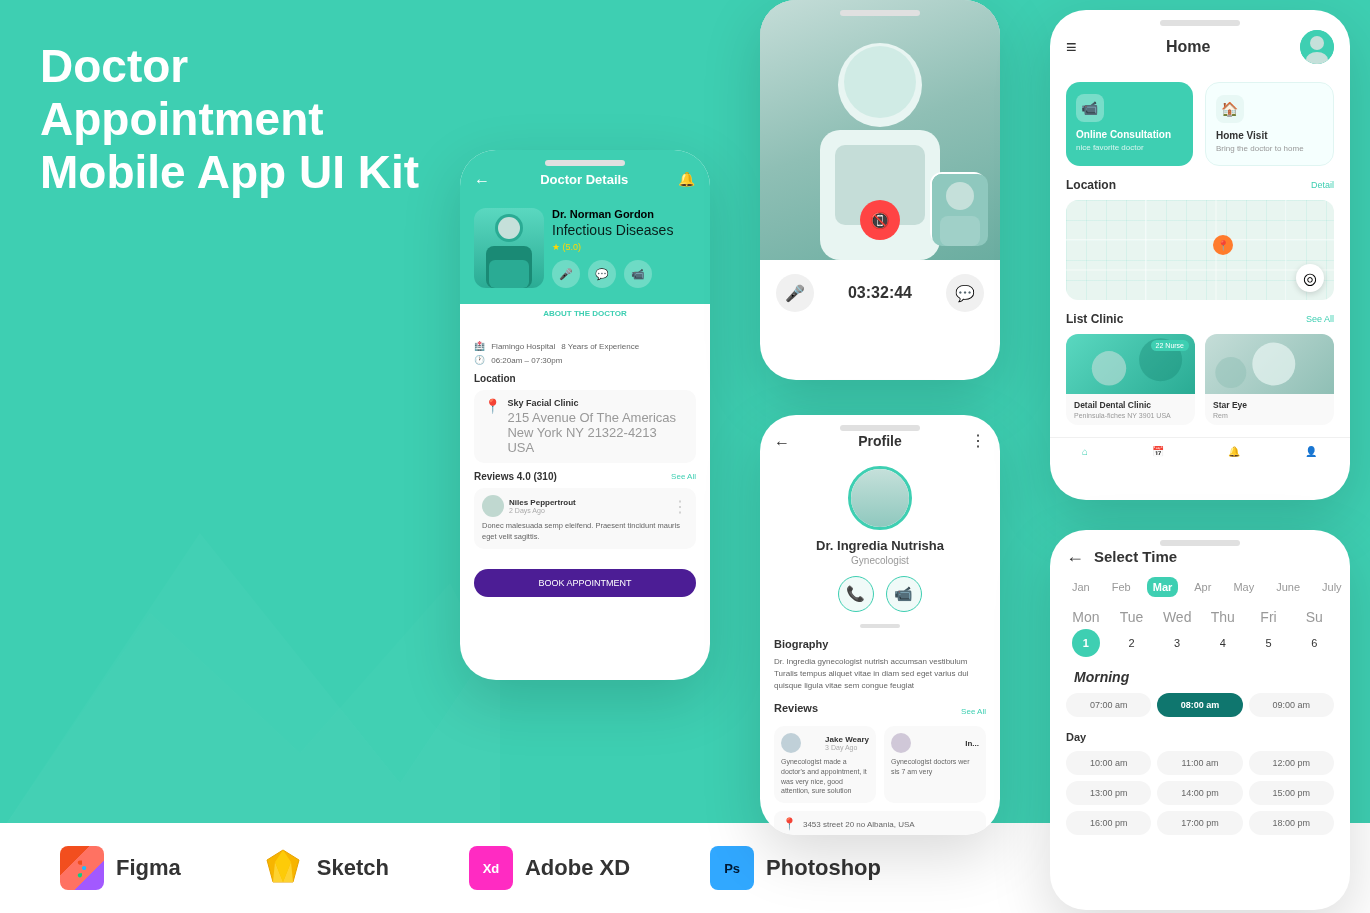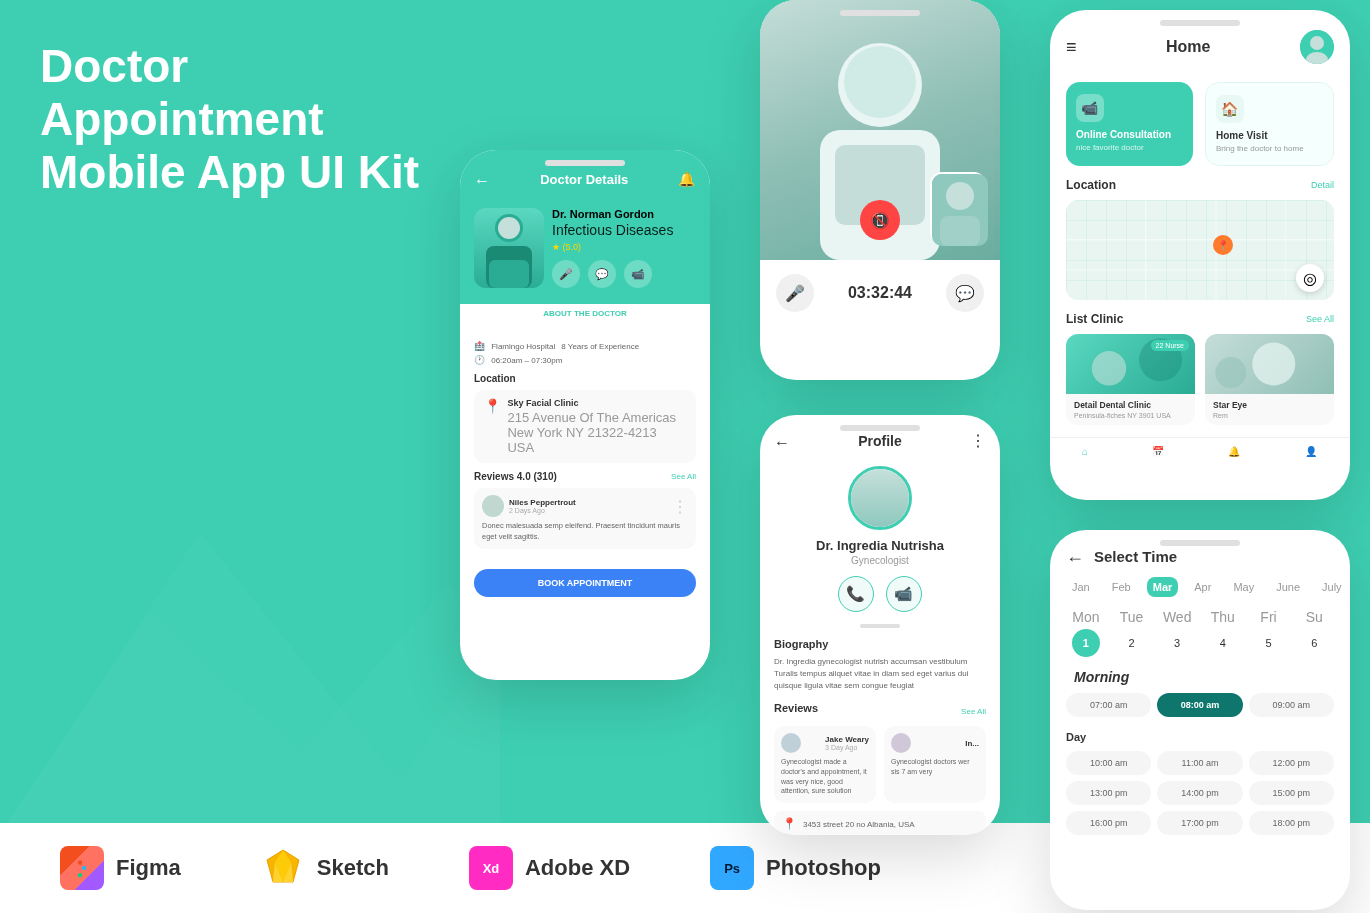--- a/index.html
+++ b/index.html
@@ -210,27 +210,27 @@
     .p1-reviewer-avatar {
       width: 22px;
       height: 22px;
       border-radius: 50%;
       background: #c0d8d0;
     }
     .p1-reviewer-name { font-size: 8px; font-weight: 600; color: #333; }
     .p1-reviewer-time { font-size: 7px; color: #aaa; }
     .p1-review-text { font-size: 7.5px; color: #666; line-height: 1.4; }
     .p1-book-btn {
-      background: #3b82f6;
+      background: #4c1d95;
       color: #fff;
       border-radius: 20px;
       text-align: center;
       padding: 9px;
       font-size: 9px;
-      font-weight: 700;
+      font-weight: 400;
       margin: 4px 14px 12px;
     }
 
     
     .phone2 {
       left: 760px;
       top: 0px;
       width: 240px;
       height: 380px;
     }

